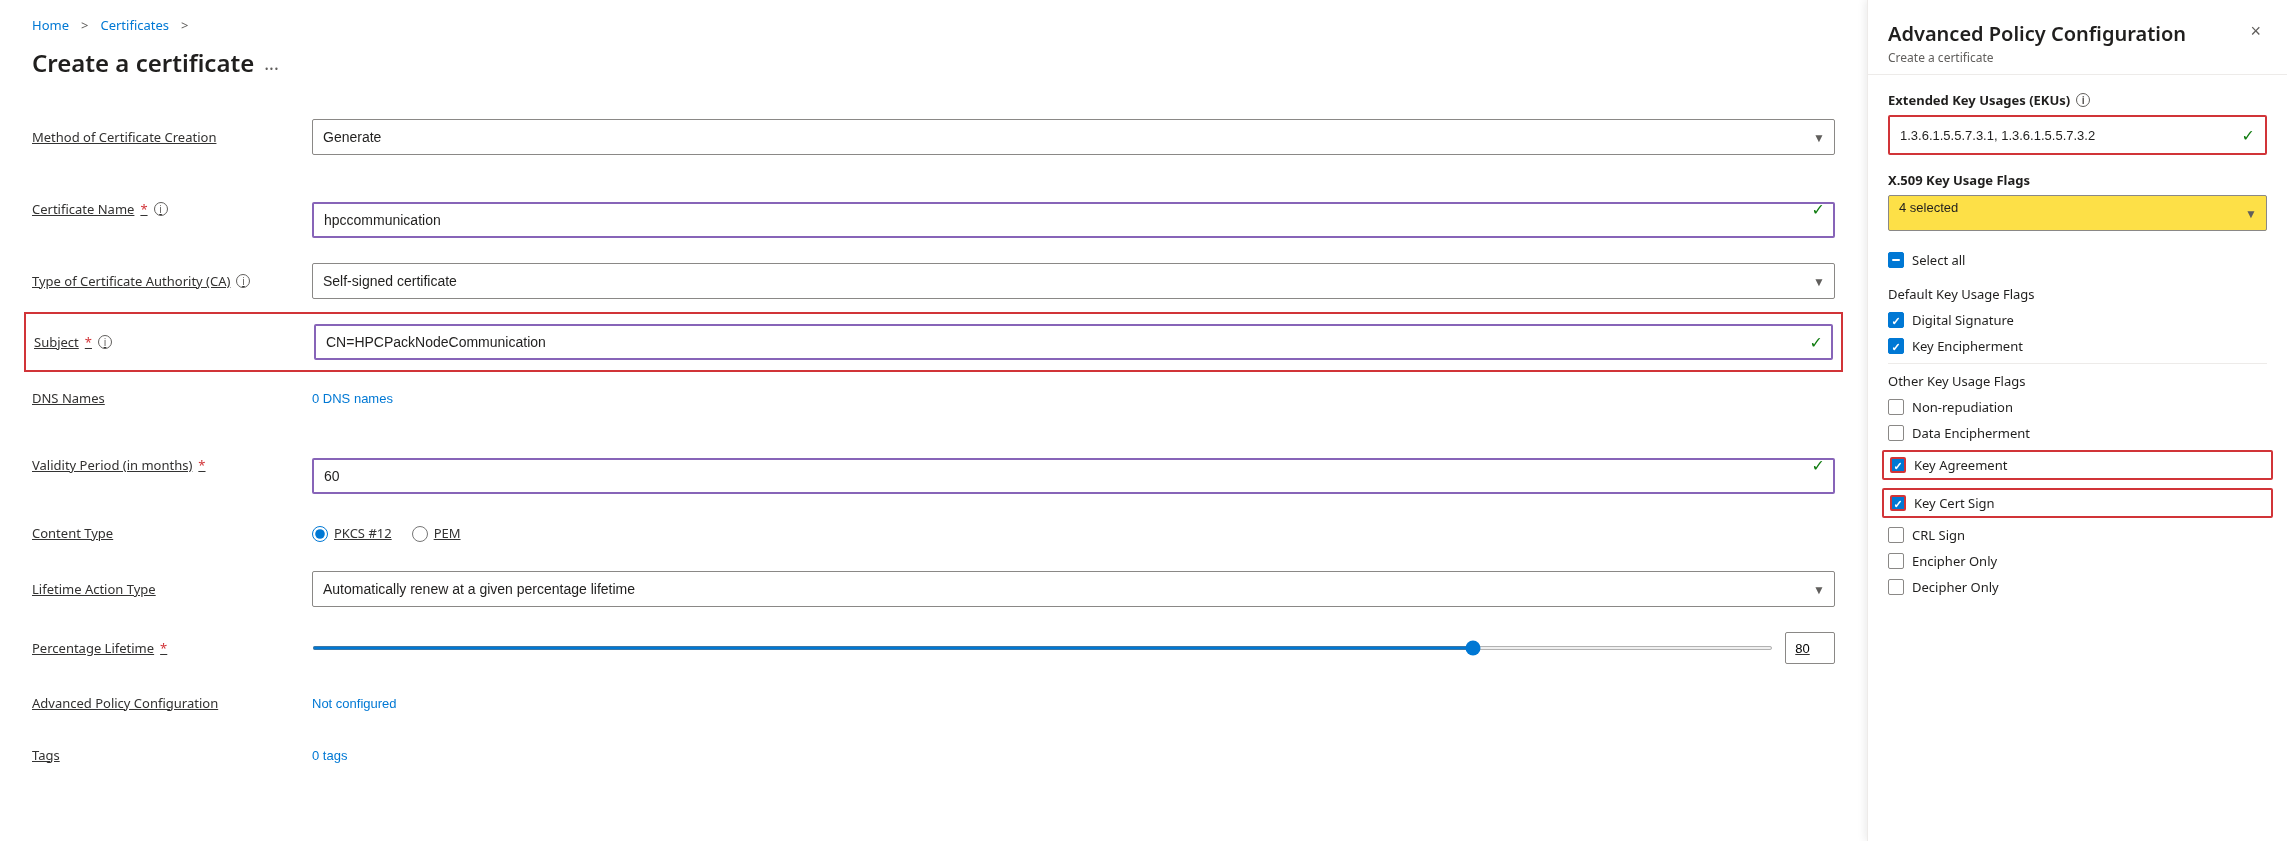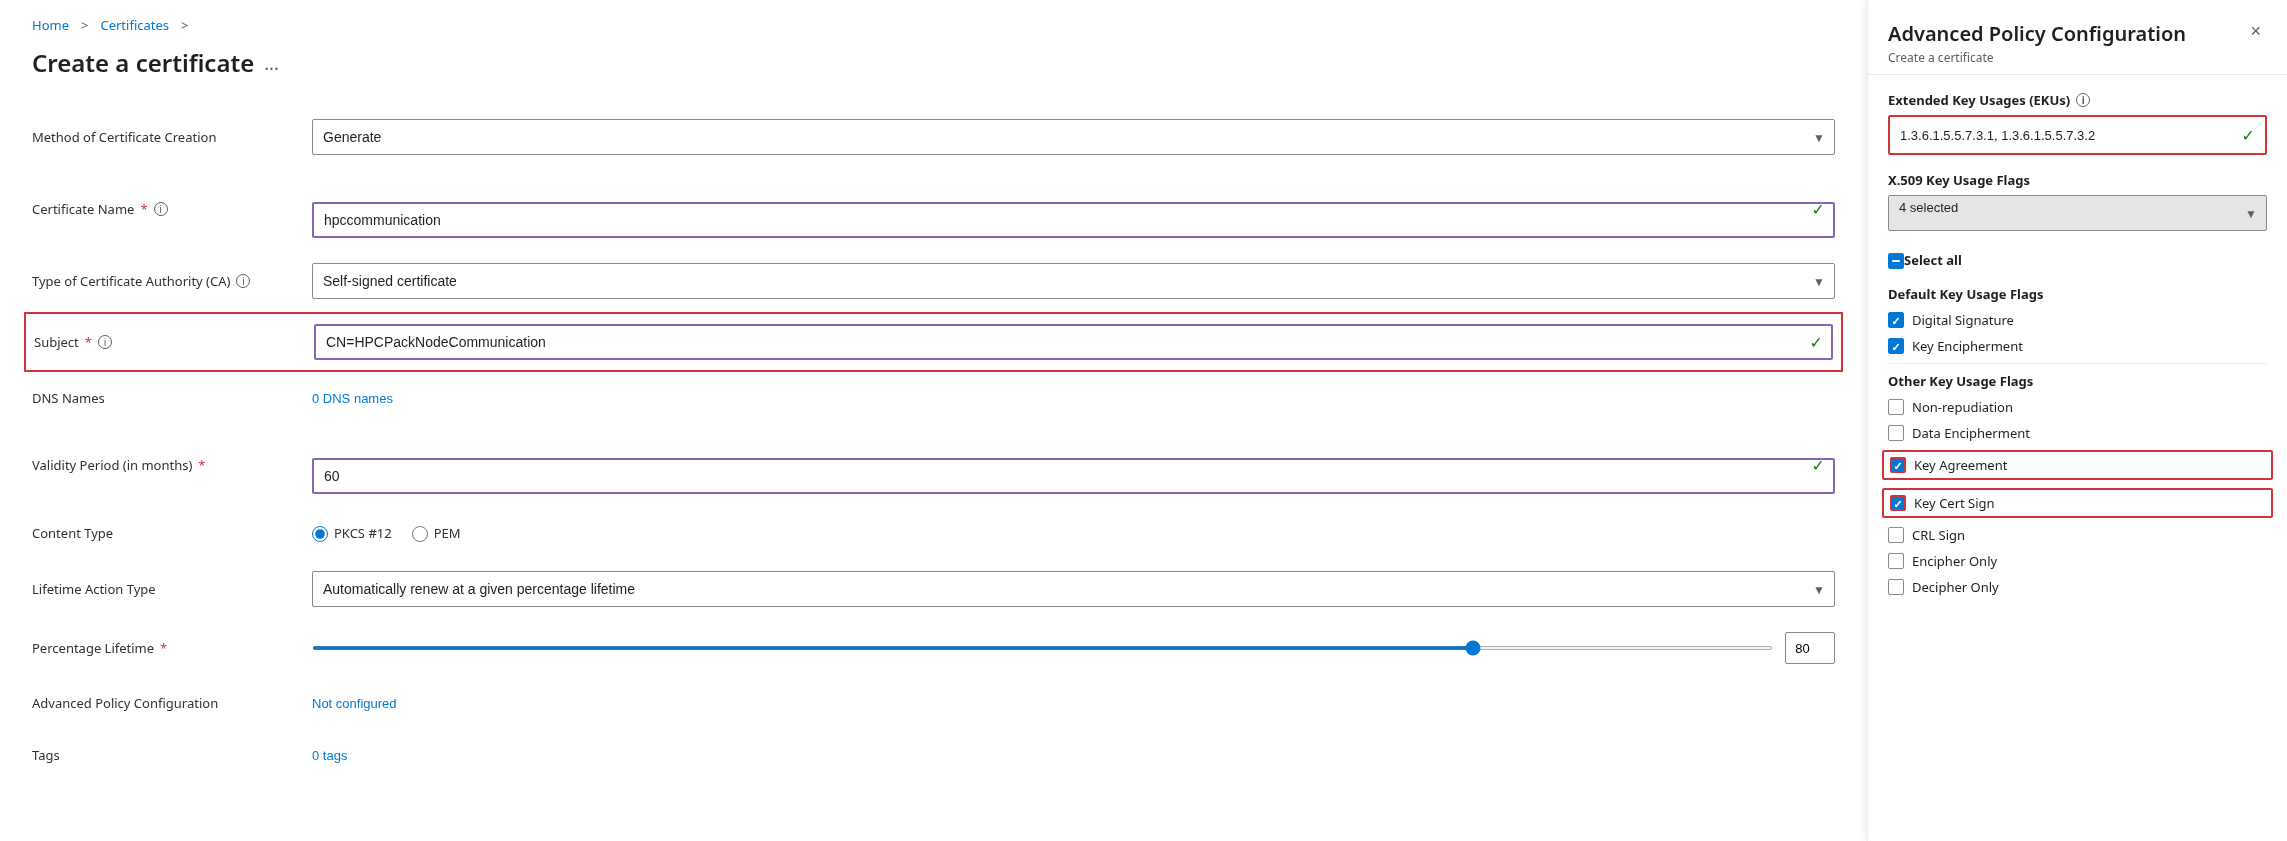--- a/index.html
+++ b/index.html
@@ -11,21 +11,21 @@
     .breadcrumb { display: flex; align-items: center; gap: 12px; font-size: 13px; color: #0078d4; margin-bottom: 12px; }
     .breadcrumb span { color: #605e5c; }
     .breadcrumb a { color: #0078d4; text-decoration: none; }
 
     .page-title-row { display: flex; align-items: center; gap: 10px; margin-bottom: 28px; }
     .page-title { font-size: 24px; font-weight: 600; color: #201f1e; }
     .title-ellipsis { font-size: 18px; color: #605e5c; cursor: pointer; }
 
     .form-section { display: flex; flex-direction: column; gap: 0; }
 
-    .form-row { display: flex; align-items: center; padding: 12px 0; border-bottom: 1px solid transparent; min-height: 52px; }
+    .form-row { display: flex; align-items: center; padding: 12px 0; border-bottom: 1px solid transparent; min-height: 52px; text-decoration: underline; }
     .form-row.highlighted { border: 2px solid #d13438; padding: 10px 8px; margin: 0 -8px; }
 
     .form-label { width: 280px; flex-shrink: 0; font-size: 13px; color: #323130; display: flex; align-items: center; gap: 6px; }
     .required-star { color: #d13438; }
     .info-icon { display: inline-flex; align-items: center; justify-content: center; width: 14px; height: 14px; border-radius: 50%; border: 1px solid #605e5c; font-size: 10px; color: #605e5c; cursor: pointer; }
 
     .form-control-wrapper { flex: 1; position: relative; }
 
     .form-select, .form-input { width: 100%; height: 36px; border: 1px solid #8a8886; border-radius: 2px; padding: 0 32px 0 10px; font-size: 14px; color: #201f1e; background: #fff; appearance: none; cursor: pointer; outline: none; }
 
@@ -55,28 +55,28 @@
     .panel-body { padding: 16px 20px; flex: 1; overflow-y: auto; }
 
     .field-group { margin-bottom: 16px; }
     .field-label { font-size: 13px; font-weight: 700; color: #201f1e; margin-bottom: 6px; display: flex; align-items: center; gap: 6px; }
 
     .eku-input-wrapper { position: relative; border: 2px solid #d13438; border-radius: 2px; }
     .eku-input { width: 100%; height: 36px; border: none; padding: 0 32px 0 10px; font-size: 13px; color: #201f1e; outline: none; border-radius: 2px; }
     .eku-check { position: absolute; right: 10px; top: 50%; transform: translateY(-50%); color: #107c10; font-size: 16px; }
 
     .x509-select-wrapper { position: relative; margin-bottom: 12px; }
-    .x509-select { width: 100%; height: 36px; border: 1px solid #8a8886; border-radius: 2px; padding: 0 32px 12px 10px; font-size: 13px; color: #201f1e; background: #e5e5e5; appearance: none; cursor: pointer; outline: none; }
+    .x509-select { width: 100%; height: 36px; border: 1px solid #8a8886; border-radius: 2px; padding: 0 32px 12px 10px; font-size: 13px; color: #201f1e; background: #fde047; appearance: none; cursor: pointer; outline: none; }
     .x509-arrow { position: absolute; right: 10px; top: 50%; transform: translateY(-50%); pointer-events: none; color: #605e5c; font-size: 12px; }
 
-    .select-all-row { display: flex; align-items: flex-end; margin-bottom: 12px; padding: 4px 0; font-weight: bold; }
+    .select-all-row { display: flex; align-items: center; gap: 8px; margin-bottom: 12px; padding: 4px 0; }
     .select-all-box { width: 16px; height: 16px; background: #0078d4; border: 1px solid #0078d4; border-radius: 2px; display: flex; align-items: center; justify-content: center; cursor: pointer; flex-shrink: 0; }
     .select-all-box-inner { width: 8px; height: 2px; background: #fff; border-radius: 1px; }
 
-    .flags-section-label { font-size: 13px; font-weight: 700; color: #201f1e; margin-bottom: 8px; }
+    .flags-section-label { font-size: 13px; font-weight: 400; color: #201f1e; margin-bottom: 8px; }
 
     .flag-item { display: flex; align-items: center; gap: 8px; margin-bottom: 8px; cursor: pointer; }
     .flag-checkbox { width: 16px; height: 16px; border-radius: 2px; flex-shrink: 0; display: flex; align-items: center; justify-content: center; }
     .flag-checkbox.checked { background: #0078d4; border: 1px solid #0078d4; }
     .flag-checkbox.unchecked { background: #fff; border: 1px solid #8a8886; }
     .flag-checkbox.highlighted-check { background: #0078d4; border: 2px solid #d13438; }
     .check-mark { color: #fff; font-size: 11px; font-weight: 700; }
     .flag-label { font-size: 13px; color: #201f1e; }
 
     .flag-item-highlighted { border: 2px solid #d13438; padding: 4px 6px; margin: 0 -6px 8px -6px; border-radius: 2px; display: flex; align-items: center; gap: 8px; cursor: pointer; }

